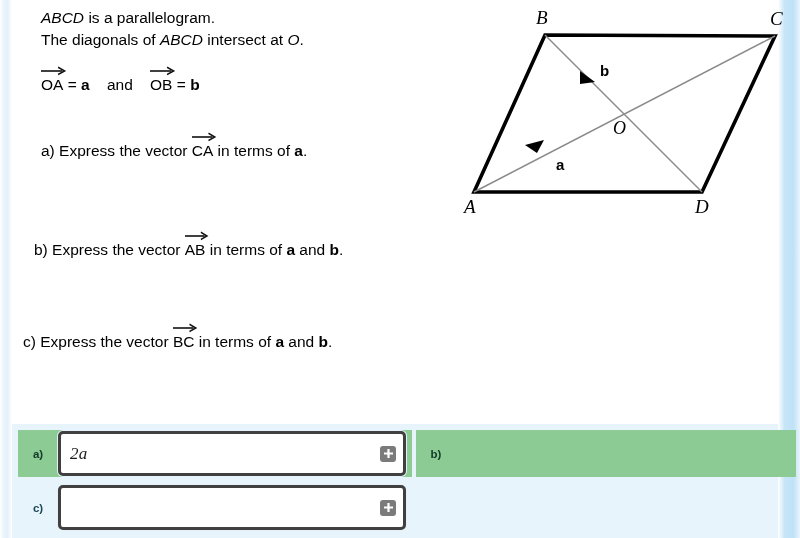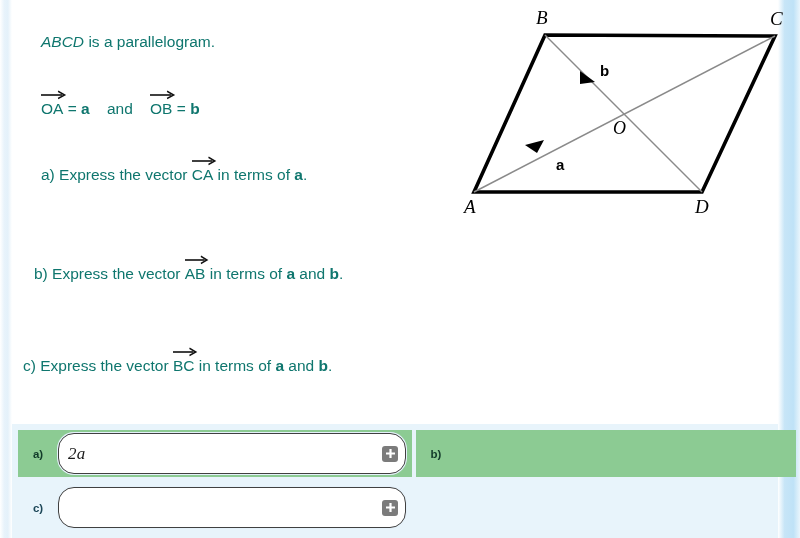--- a/index.html
+++ b/index.html
@@ -34,24 +34,23 @@
     left: 12px;
     top: 0;
     width: 766px;
     height: 424px;
     background: #ffffff;
   }
 
   .qtext {
     position: absolute;
     font-size: 15.5px;
-    color: #0f766e;
+    color: #000000;
     line-height: 1.45;
     white-space: nowrap;
-    margin-top: 24px;
   }
   .stem { left: 29px; top: 7px; }
   .stem .it { font-style: italic; }
 
   .given { left: 29px; top: 74px; font-size: 15.5px; }
   .part-a { left: 29px; top: 140px; }
   .part-b { left: 22px; top: 239px; }
   .part-c { left: 11px; top: 331px; }
 
   b.vec { font-weight: bold; }
@@ -117,22 +116,22 @@
     font-family: "Liberation Sans", sans-serif;
   }
   .ans-row.correct .ans-label { color: #123b2a; }
 
   .ans-field {
     position: relative;
     flex: 1 1 auto;
     height: 39px;
     margin-right: 6px;
     background: #ffffff;
-    border: 1px solid #404040;
-    border-radius: 16px;
+    border: 3px solid #404040;
+    border-radius: 5px;
     box-shadow: inset 0 0 0 2px #ffffff, 0 0 0 1px #e4f1fa;
     display: flex;
     align-items: center;
   }
 
   .ans-value {
     padding-left: 9px;
     font-family: "Liberation Serif", serif;
     font-style: italic;
     font-size: 17px;
@@ -160,20 +159,23 @@
 
 <div class="edge-strip left"></div>
 <div class="edge-strip right"></div>
 
 <div class="question-area">
 
   <div class="qtext stem">
     <div>
       <span class="it">ABCD</span><span> is a parallelogram.</span>
     </div>
+    <div>
+      <span>The diagonals of </span><span class="it">ABCD</span><span> intersect at </span><span class="it">O</span><span>.</span>
+    </div>
   </div>
 
   <div class="qtext given">
     <span class="ovec"><span class="arw">
           <svg viewBox="0 0 30 9" preserveAspectRatio="none">
             <path d="M0,6 L26,6" stroke="#111" stroke-width="1.6" fill="none"></path>
             <path d="M21,2.2 L29,6 L21,9.4" stroke="#111" stroke-width="1.6" fill="none" stroke-linejoin="miter"></path>
           </svg>
         </span><span class="lbl">OA</span></span><span> = </span><b class="vec">a</b>&nbsp;&nbsp;&nbsp;&nbsp;<span>and</span>&nbsp;&nbsp;&nbsp;&nbsp;<span class="ovec"><span class="arw">
           <svg viewBox="0 0 30 9" preserveAspectRatio="none">

